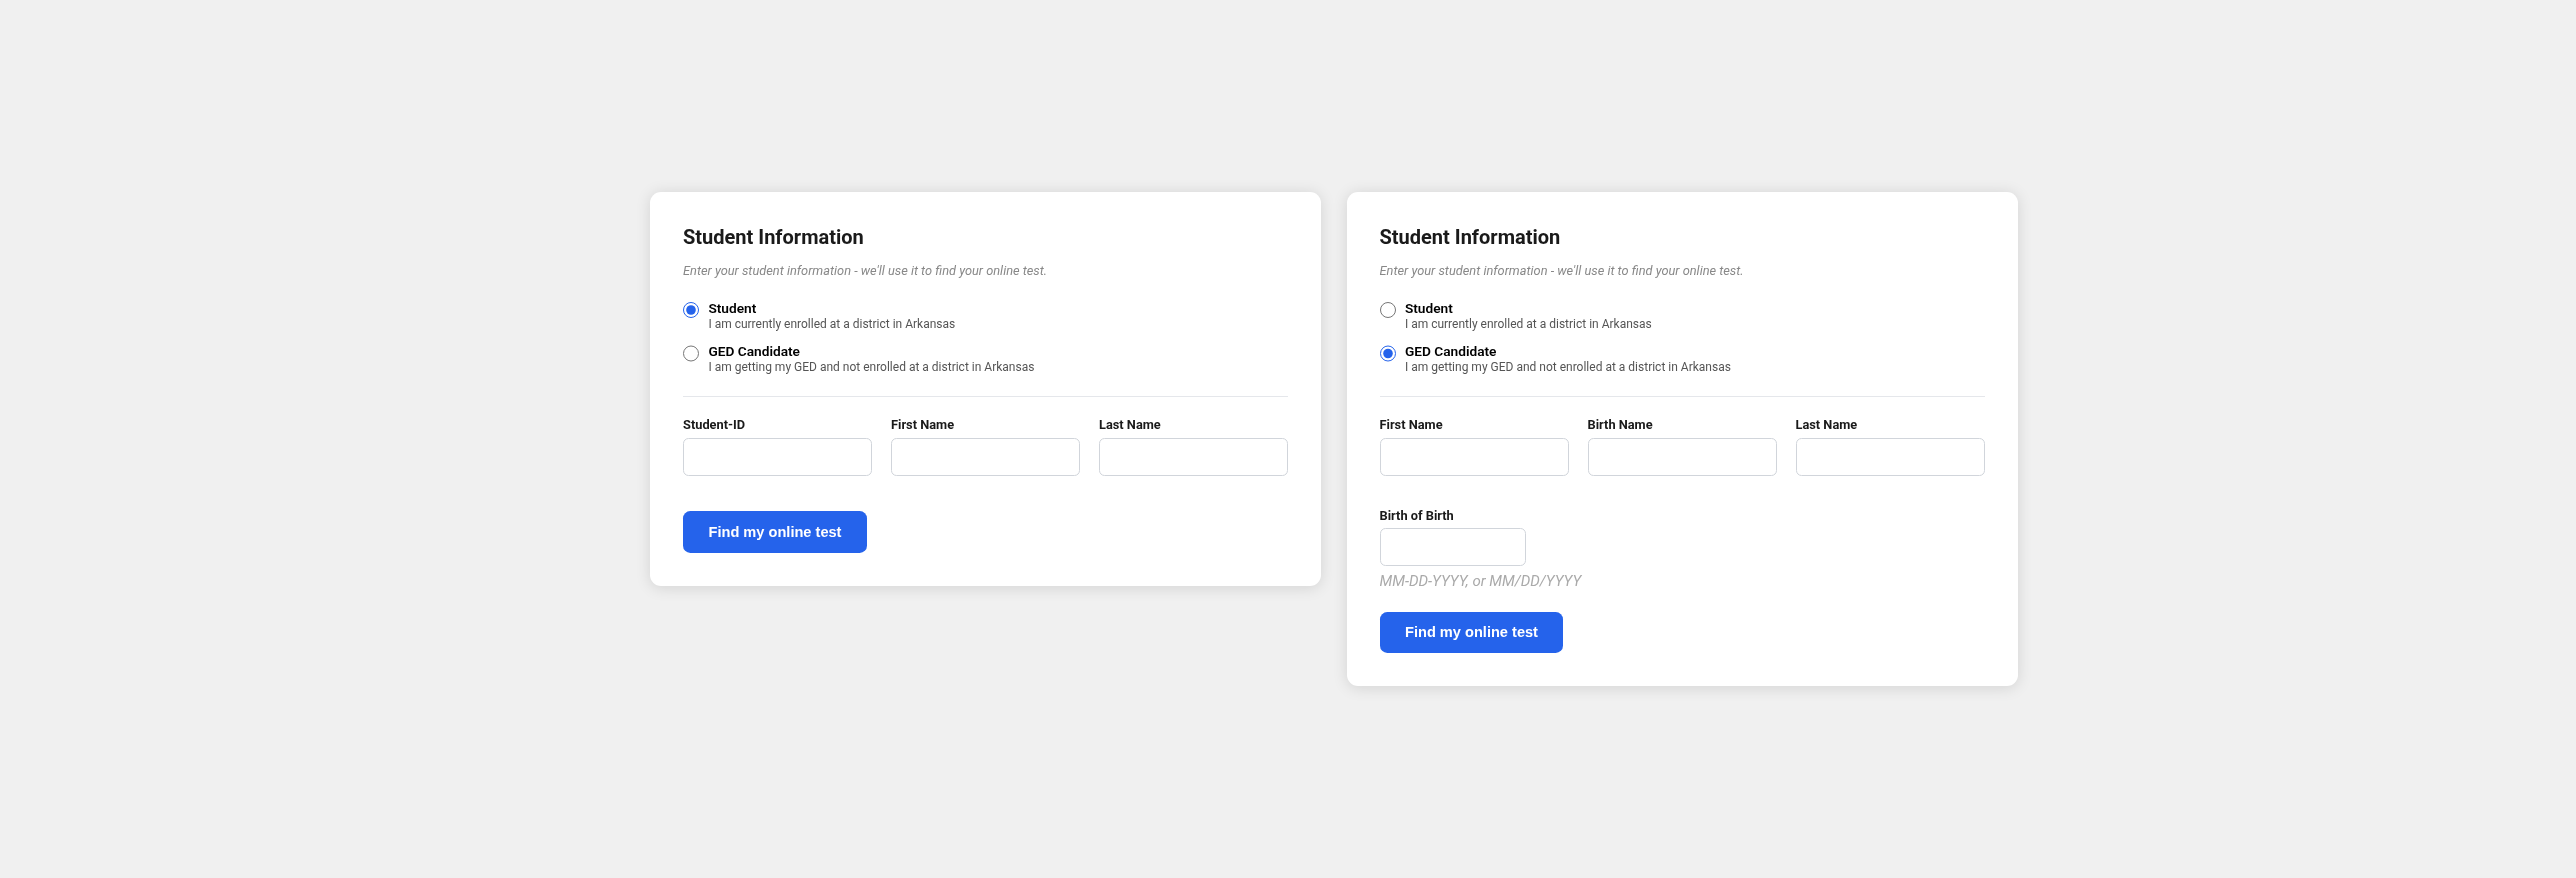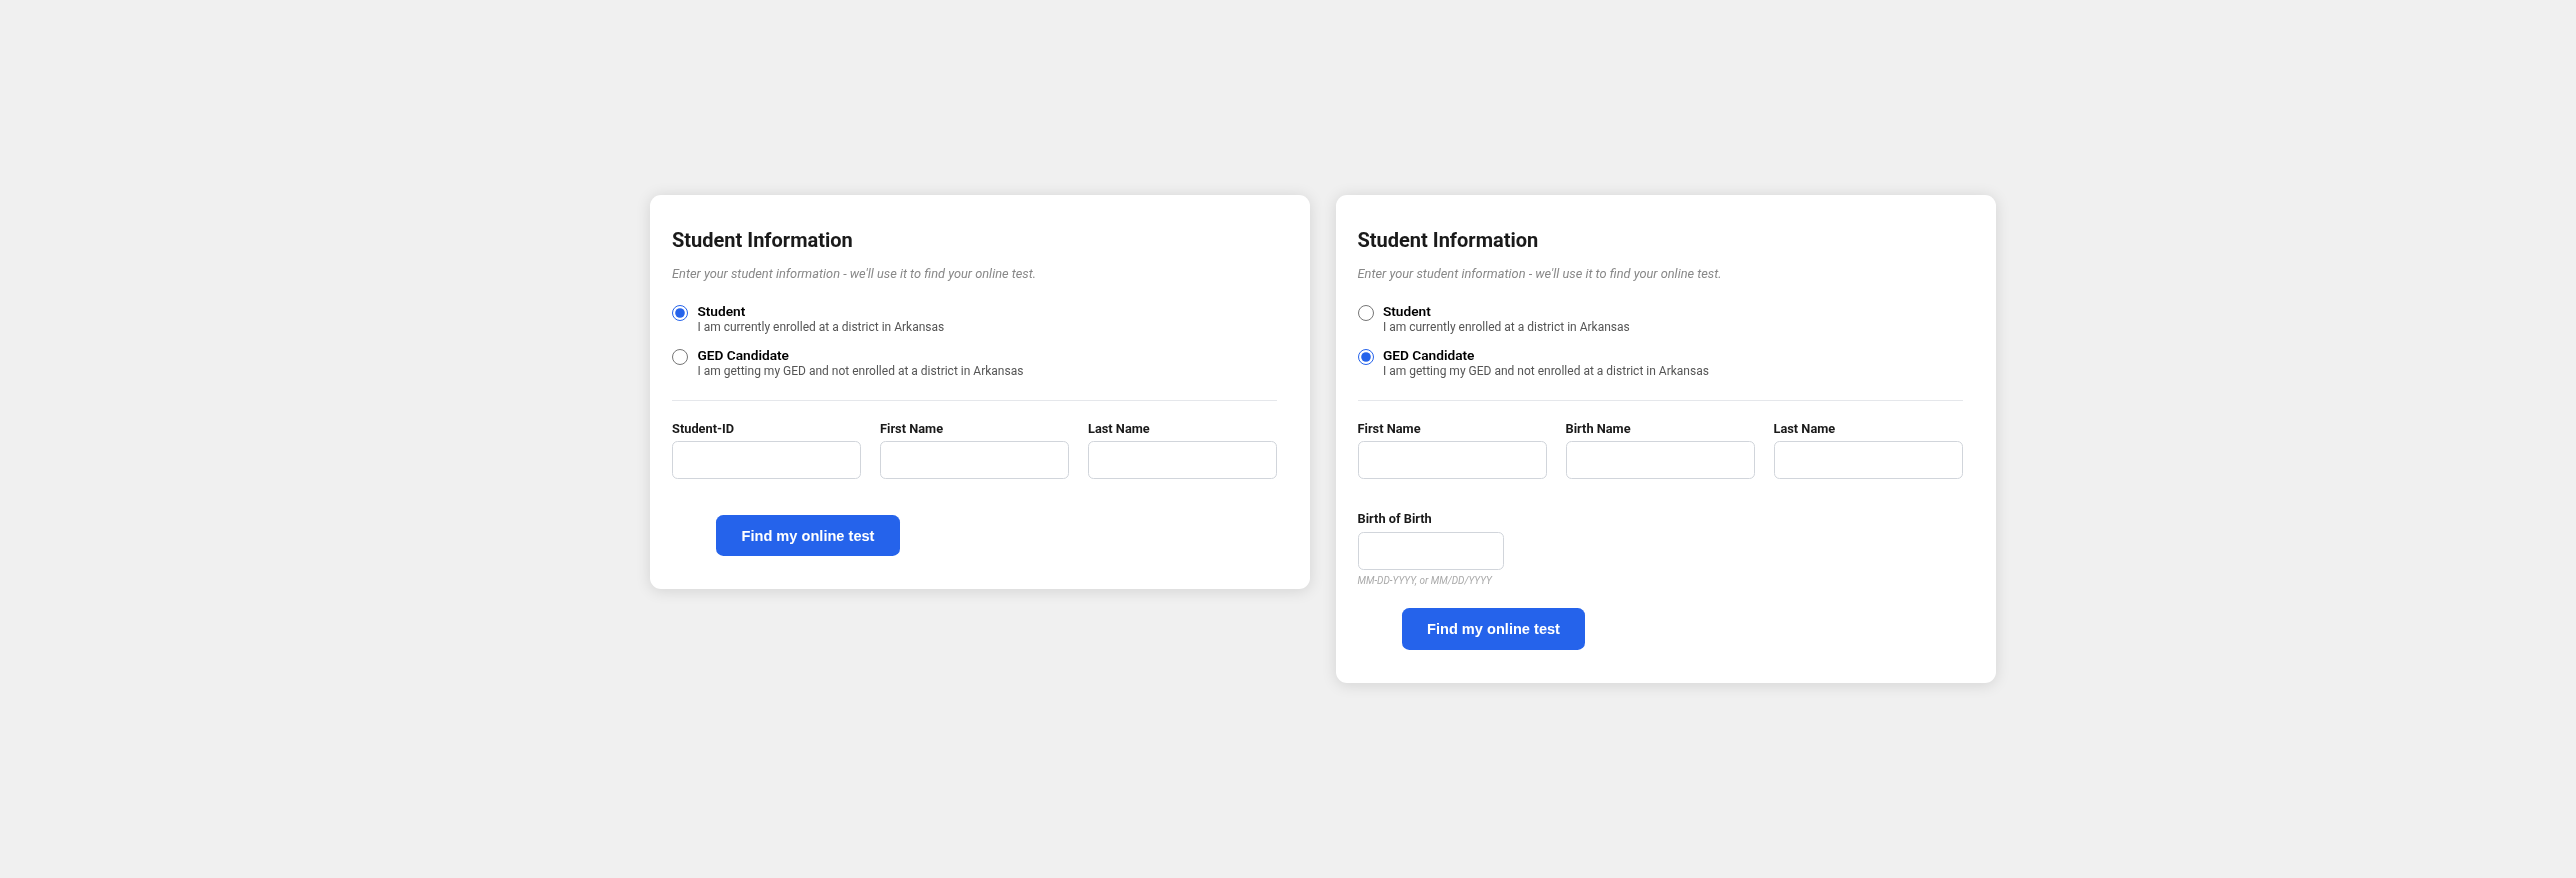--- a/index.html
+++ b/index.html
@@ -23,21 +23,21 @@
       gap: 25.5px;
       align-items: flex-start;
       max-width: 1276px;
       width: 100%;
     }
 
     .card {
       background: #ffffff;
       border-radius: 11px;
       box-shadow: 0 1.8px 14.6px rgba(0,0,0,0.12);
-      padding: 33px 33px 33px 22px;
+      padding: 33px 33px 33px 33px;
       flex: 1;
     }
 
     .card-title {
       font-size: 20px;
       font-weight: 700;
       color: #1a1a1a;
       margin-bottom: 5.5px;
     }
 
@@ -144,37 +144,36 @@
       position: absolute;
       right: 12.8px;
       top: 50%;
       transform: translateY(-50%);
       pointer-events: none;
       color: #555;
       font-size: 12.8px;
     }
 
     .dob-placeholder {
-      font-size: 10px;
+      font-size: 15px;
       color: #aaa;
       font-style: italic;
       margin-top: 5.5px;
     }
 
     .find-button {
       background-color: #2563eb;
       color: #fff;
       border: none;
       border-radius: 7.3px;
       padding: 12.8px 25.5px;
       font-size: 14.6px;
       font-weight: 600;
       cursor: pointer;
       margin-top: 3.6px;
-      margin-left: 44px;
     }
 
     .divider {
       border: none;
       border-top: 0.9px solid #e5e7eb;
       margin: 16.4px 0 20px 0;
     }
   </style>
 </head>
 <body>

